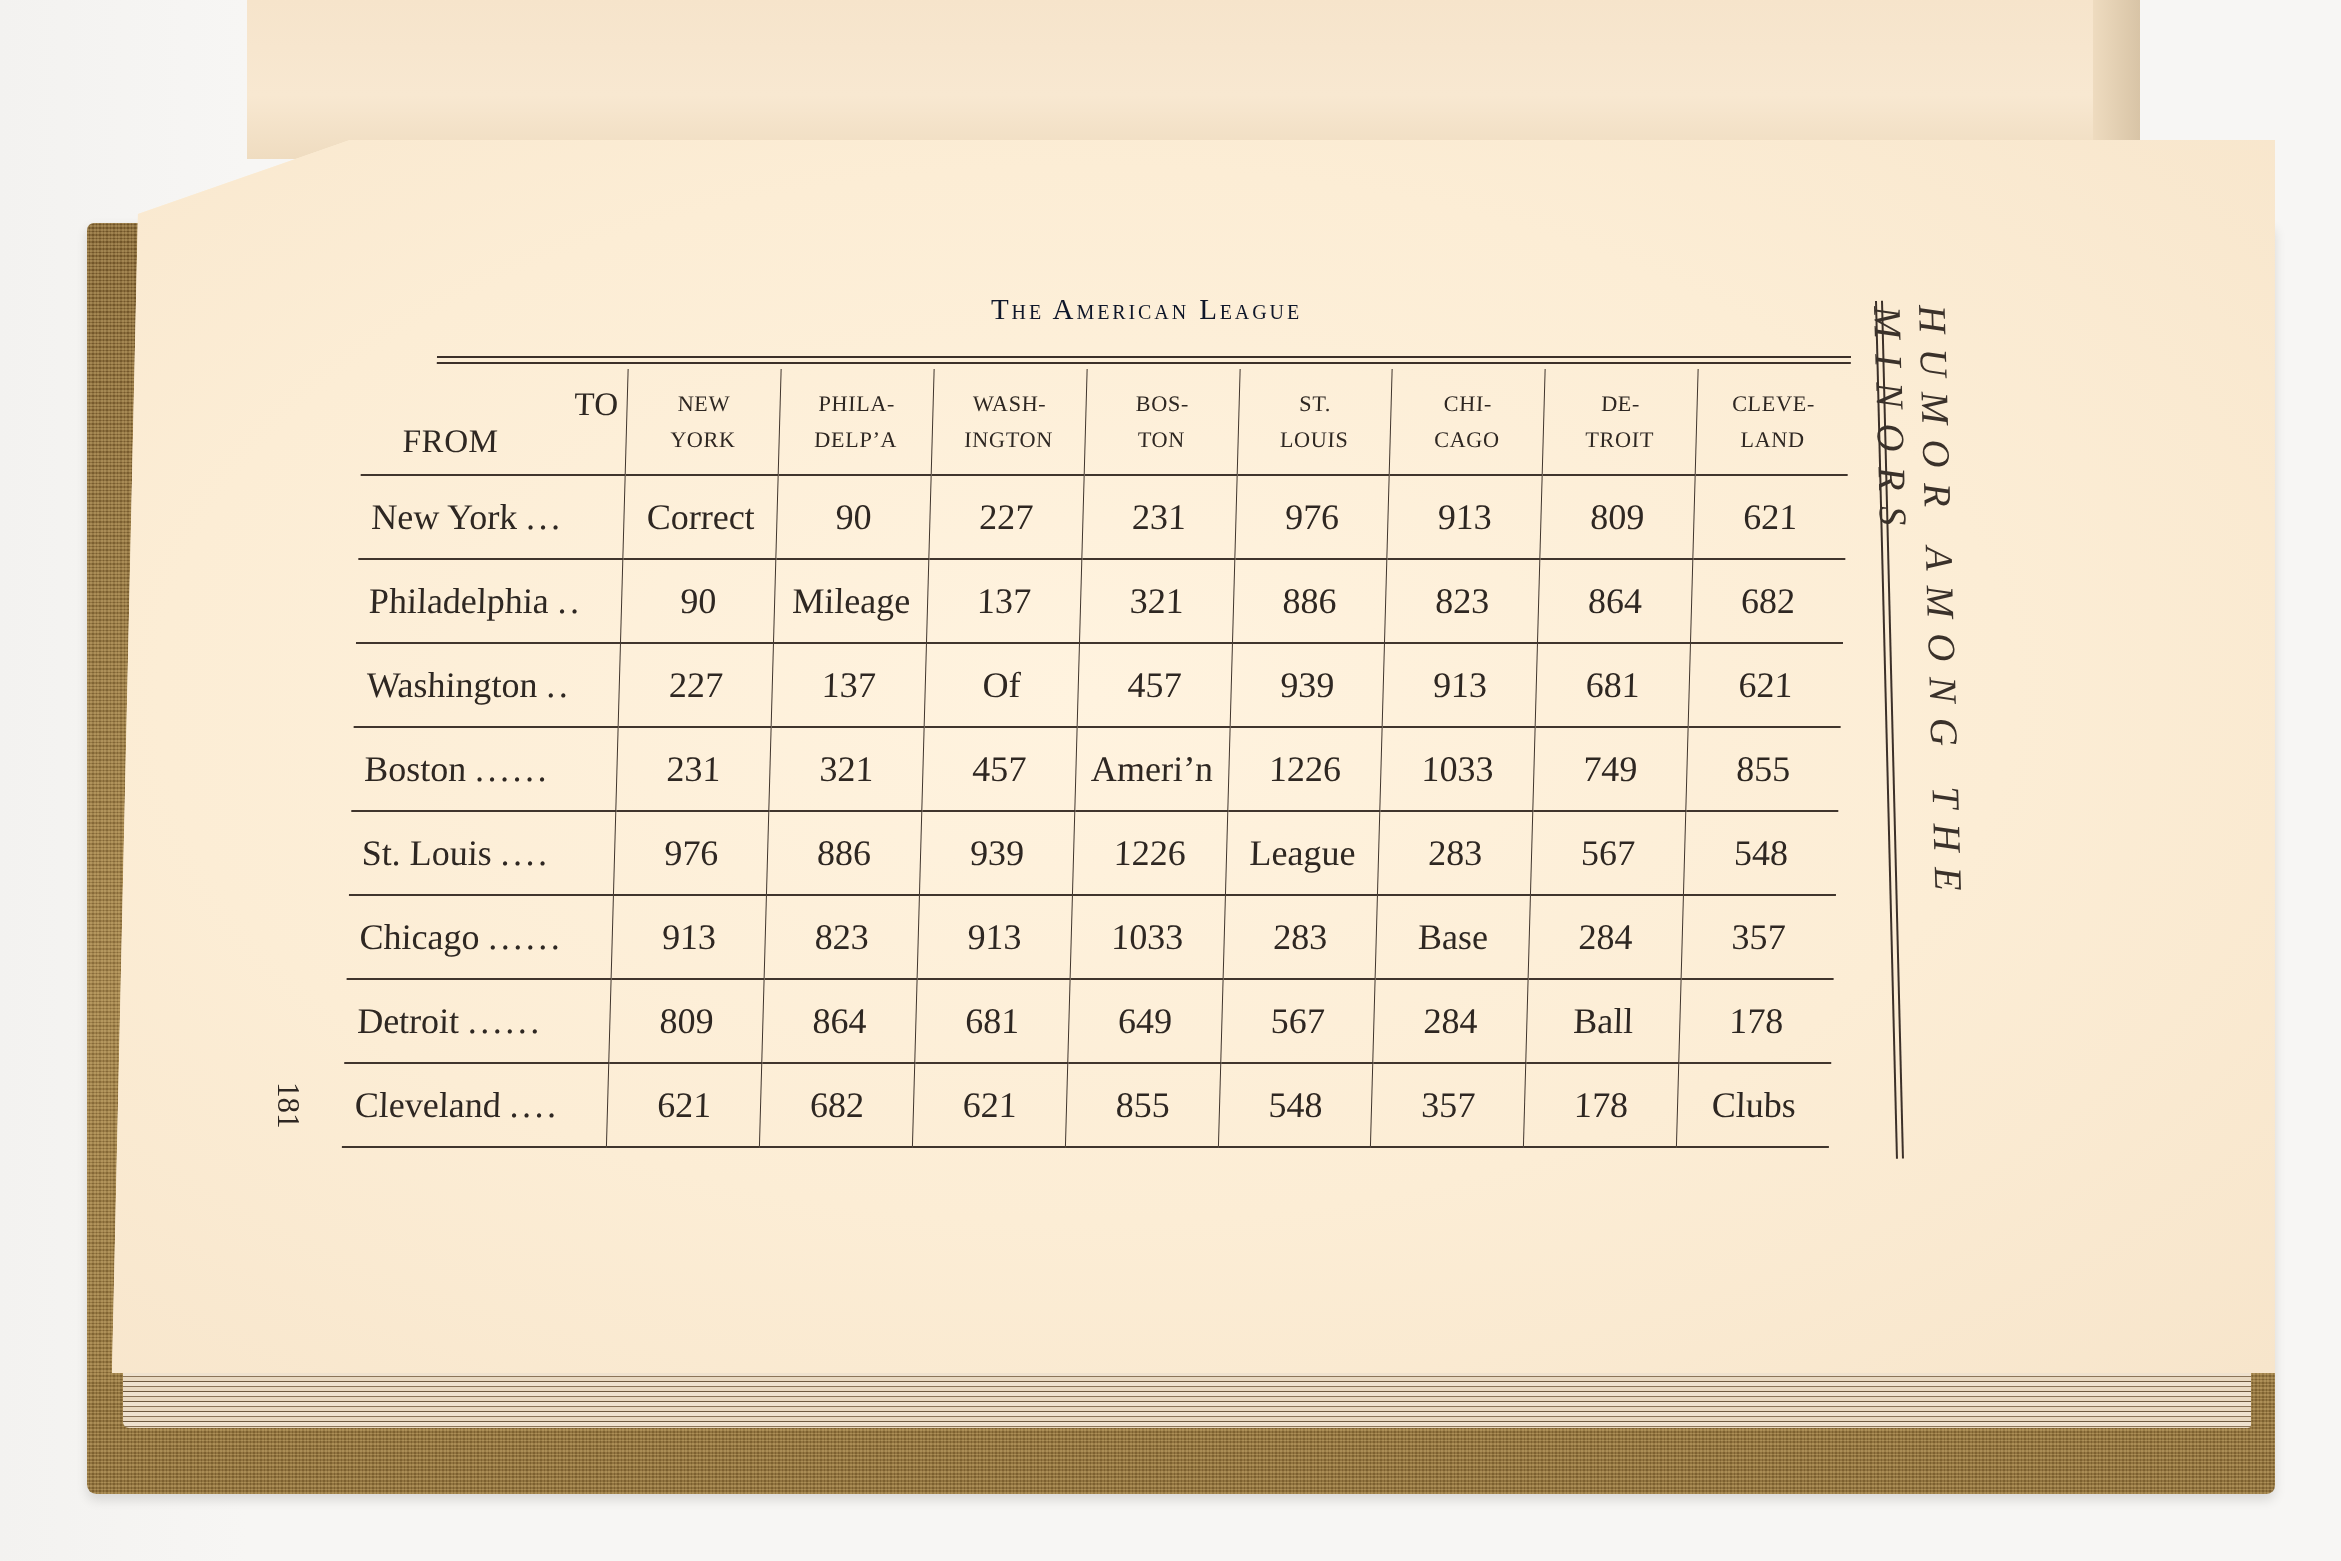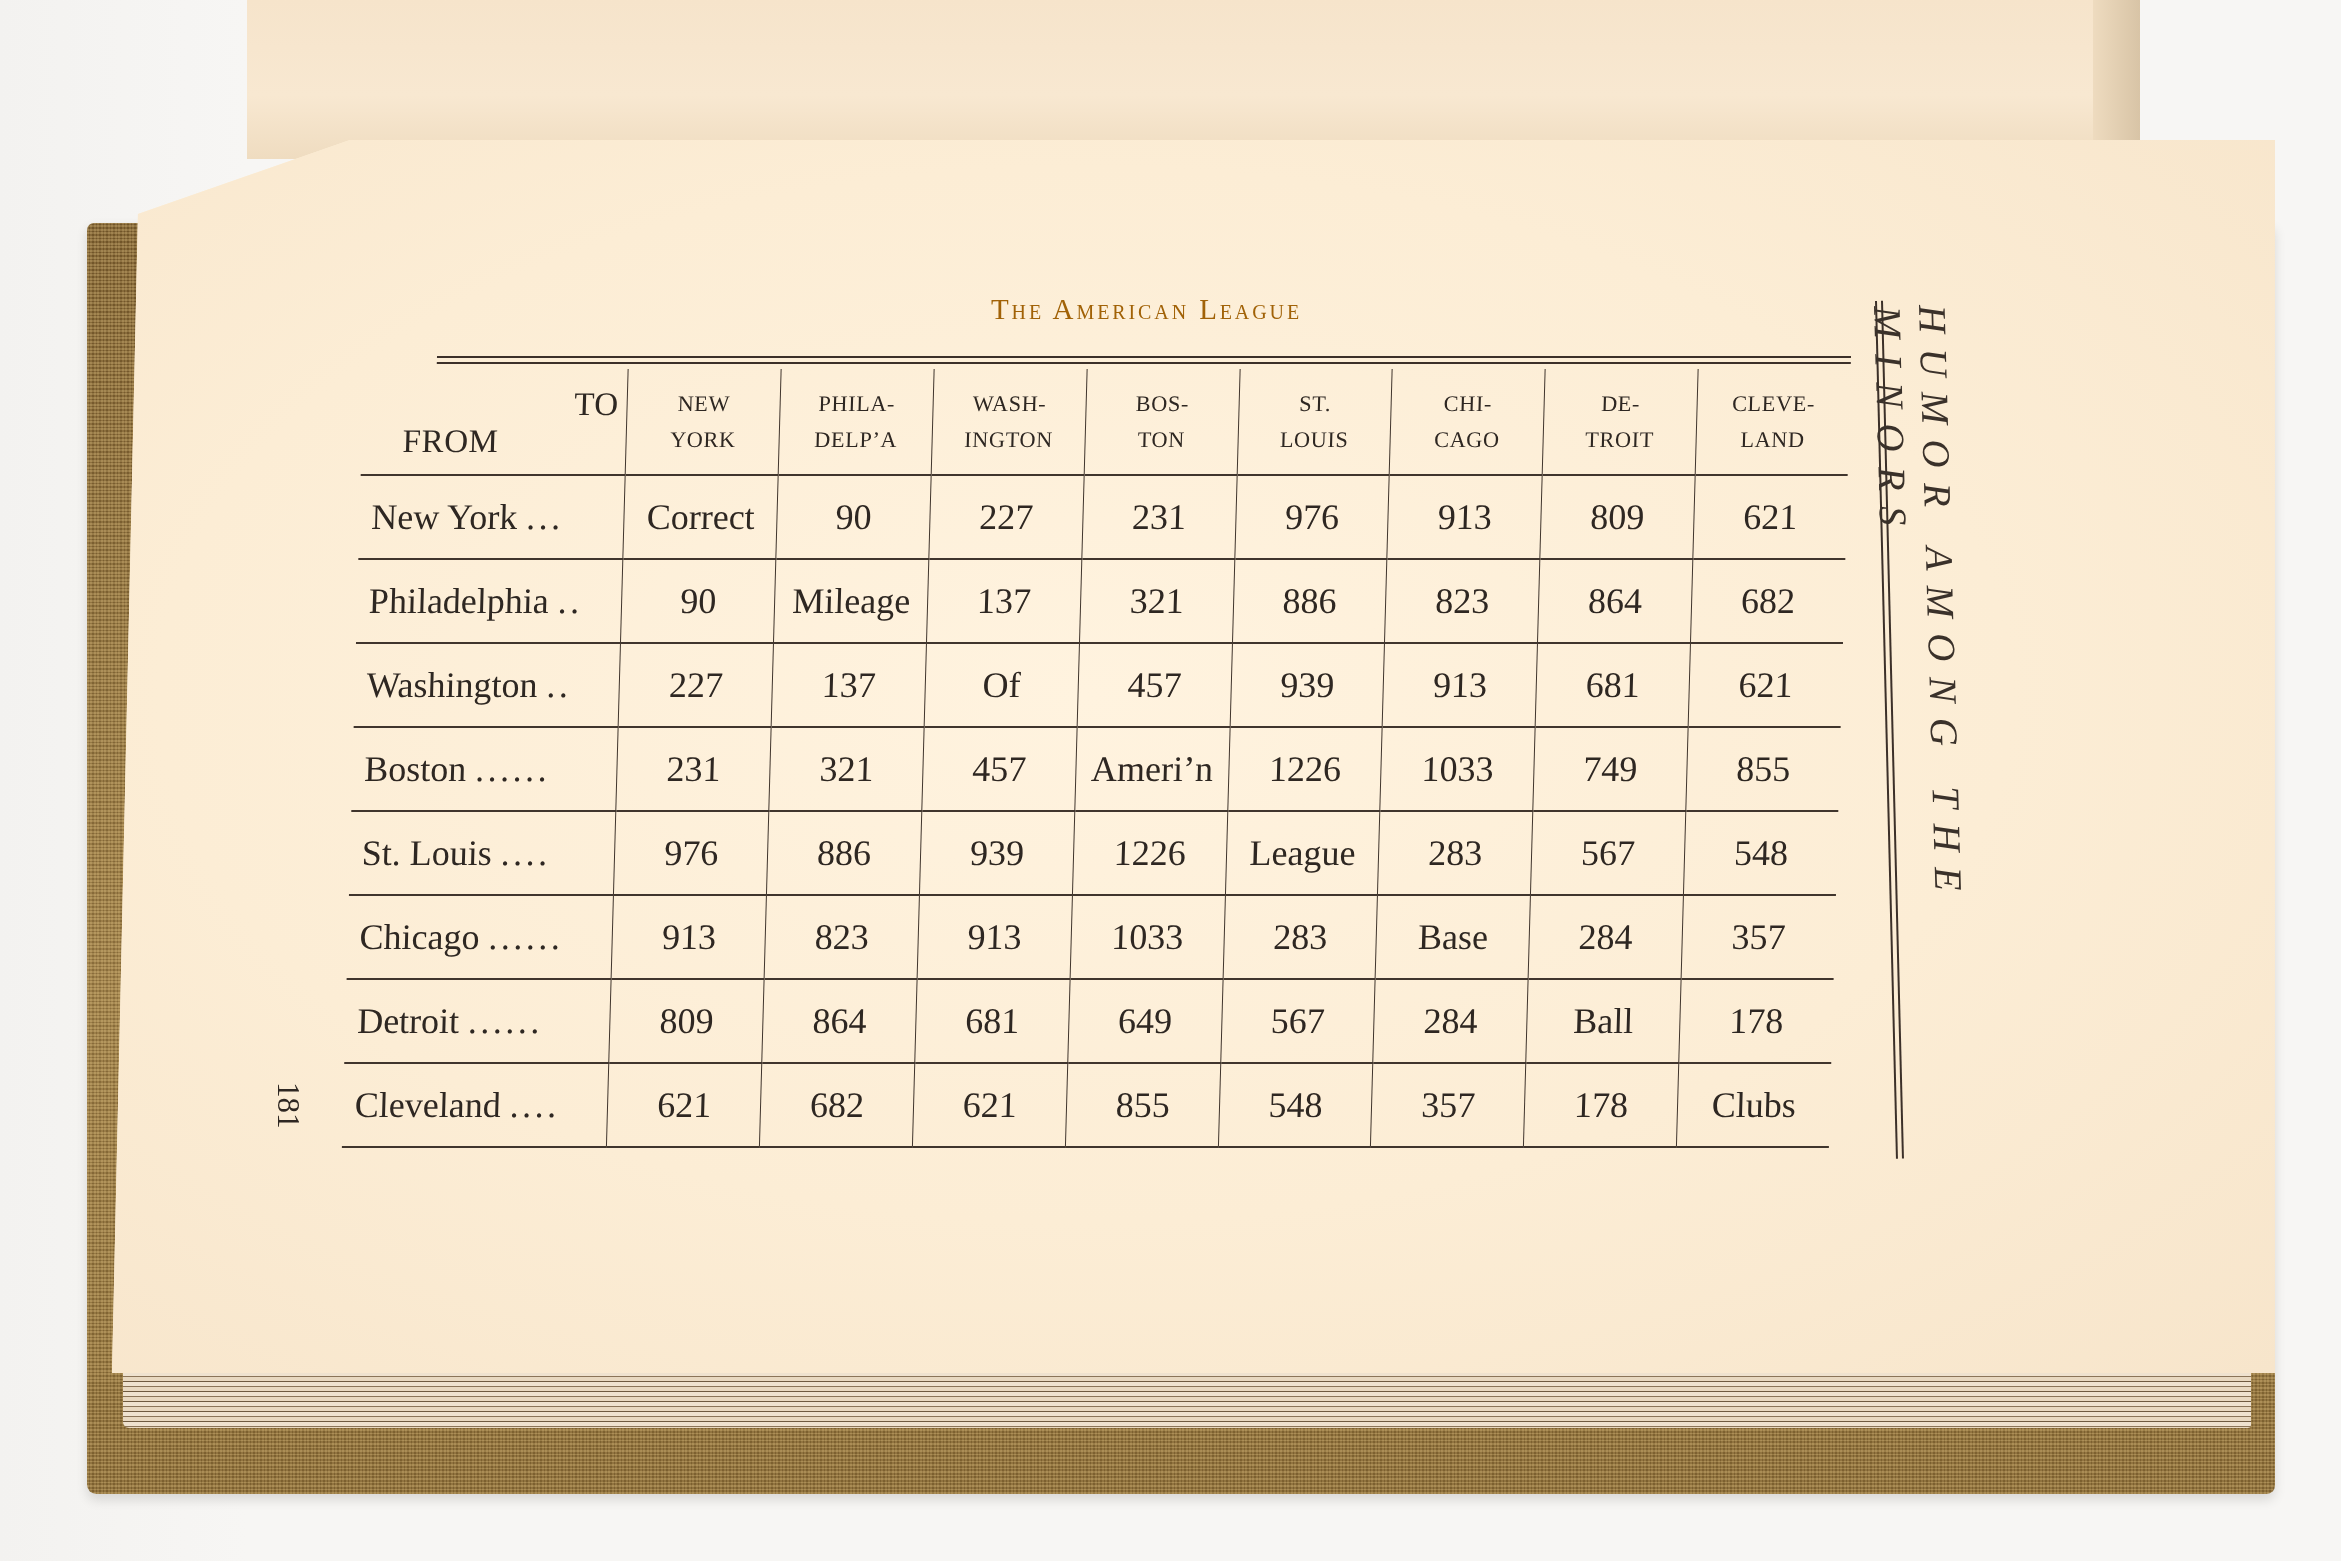--- a/index.html
+++ b/index.html
@@ -37,21 +37,21 @@
   }
   .page {
     position:absolute; left:112px; top:140px; width:2163px; height:1233px;
     background:#fcefd8;
     background-image:radial-gradient(ellipse at 45% 45%, #fff3df 0%, #fcedd5 55%, #f7e5cb 100%);
     clip-path:polygon(11% 0, 100% 0, 100% 100%, 0 100%, 1.2% 6%);
   }
   .running-head {
     position:absolute; left:929px; top:293px; width:435px; text-align:center;
     font-family:"Liberation Serif","DejaVu Serif",serif;
-    font-size:29px; letter-spacing:2.9px; color:#a16207; font-variant:small-caps;
+    font-size:29px; letter-spacing:2.9px; color:#0f172a; font-variant:small-caps;
   }
   .table-wrap {
     position:absolute; left:364px; top:356px; width:1487px; height:799px;
     transform:skewX(-1.6deg); transform-origin:0 0;
   }
   .rule-double {
     position:absolute; left:73px; top:0; width:1414px; height:8.2px;
     border-top:2.4px solid #3c3029; border-bottom:2.9px solid #3c3029;
     box-sizing:border-box;
   }

